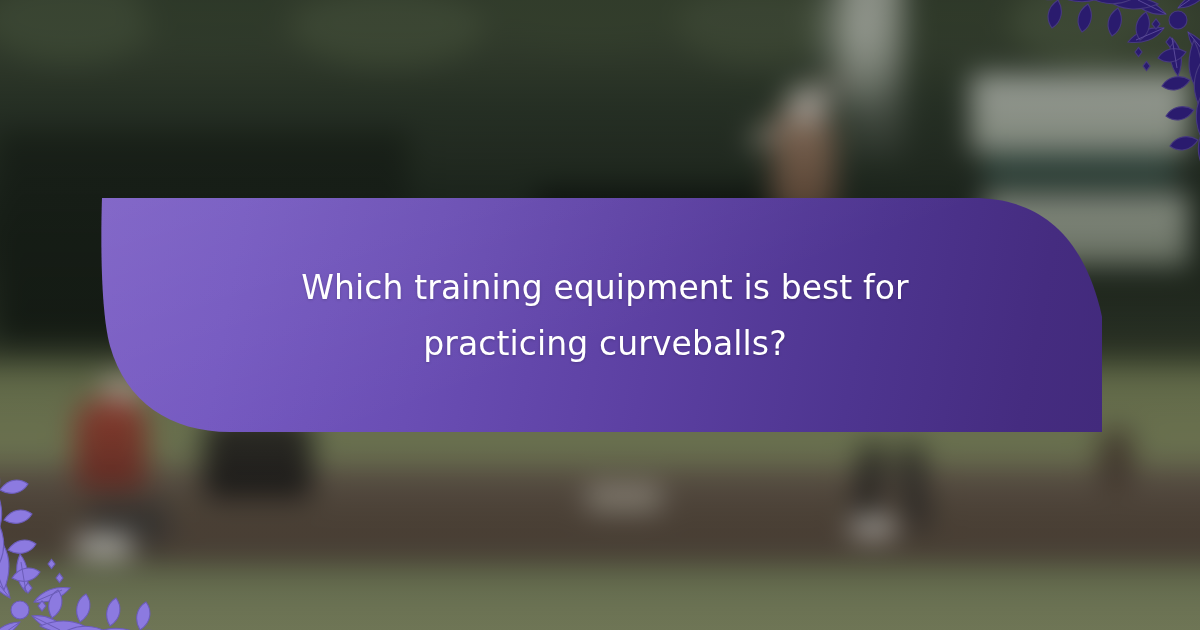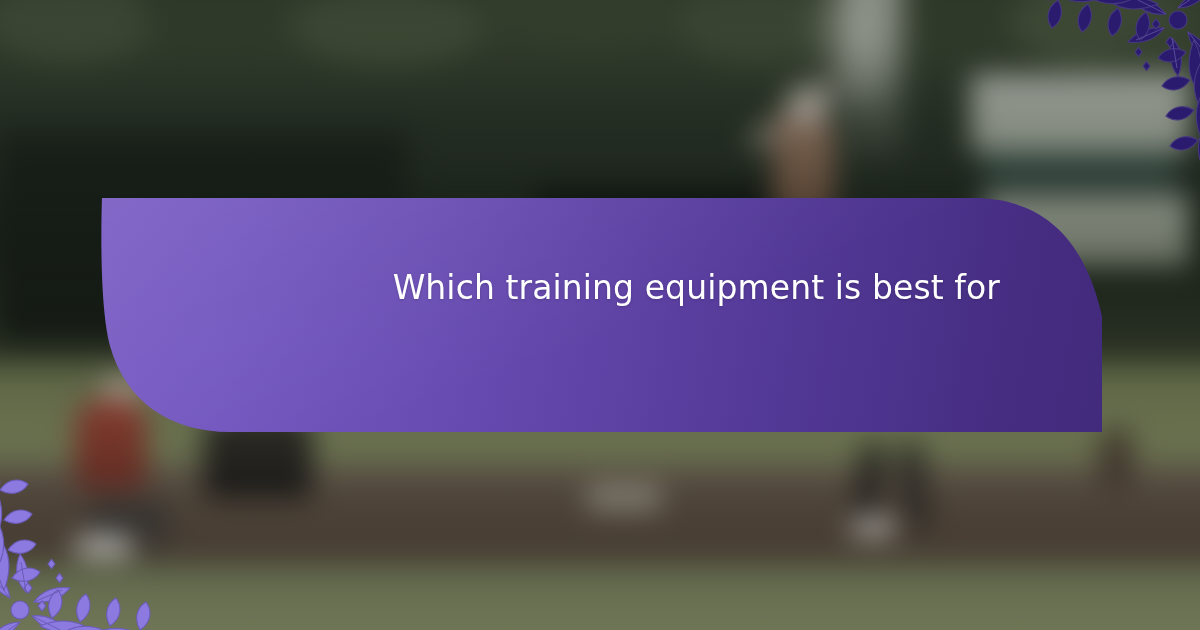--- a/index.html
+++ b/index.html
@@ -174,21 +174,21 @@
   #banner-sheen {
     position:absolute; inset:0;
     background:linear-gradient(160deg, rgba(255,255,255,.07), rgba(255,255,255,0) 55%);
     pointer-events:none;
   }
 
   #quote-text {
     position:absolute;
     left:110px; top:64px;
     width:790px;
-    text-align:right;
+    text-align:center;
     color:#ffffff;
     font-family:"DejaVu Sans", sans-serif;
     font-size:33px;
     line-height:56px;
     font-weight:400;
     letter-spacing:.1px;
     text-shadow:0 1px 3px rgba(0,0,0,.18);
   }
 
   
@@ -255,20 +255,21 @@
     <div class="fig runner-shoe"></div>
     <div class="fig runner-far"></div>
   </div>
 
   <div id="scrim"></div>
 
   <div id="banner">
     <div id="banner-sheen"></div>
     <div id="quote-text">
       <div>Which training equipment is best for</div>
+      <div>practicing curveballs?</div>
     </div>
   </div>
 
   <svg id="ornament-tr" viewBox="0 0 176 176">
     <g fill="#2a1b6e" stroke="#473a80" stroke-width="1.1">
 
       <circle cx="26" cy="26" r="9"></circle>
 
       <path d="M26 14 C 18 2, 6 -4, -4 -2 C 4 8, 14 14, 26 14 Z"></path>
       <path d="M38 20 C 48 8, 62 2, 74 4 C 64 16, 52 22, 38 20 Z"></path>

